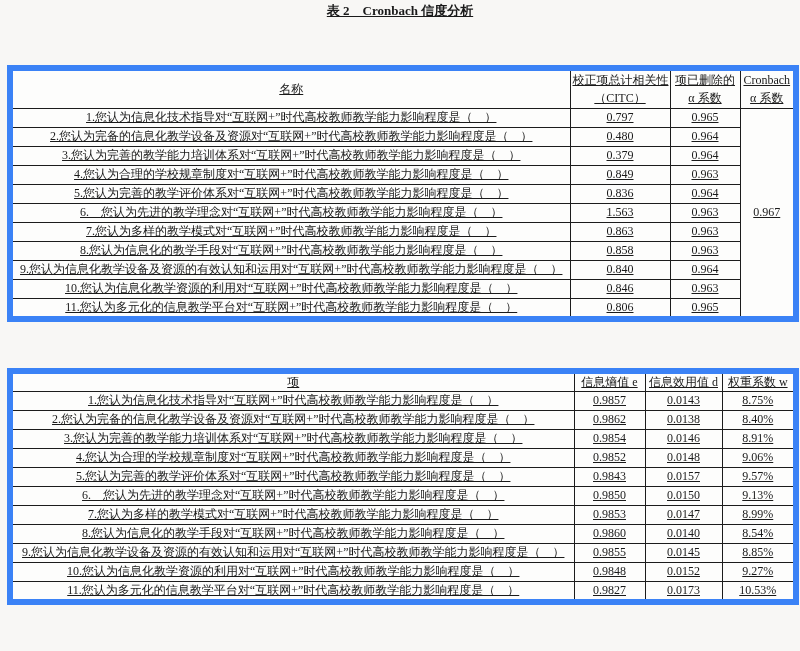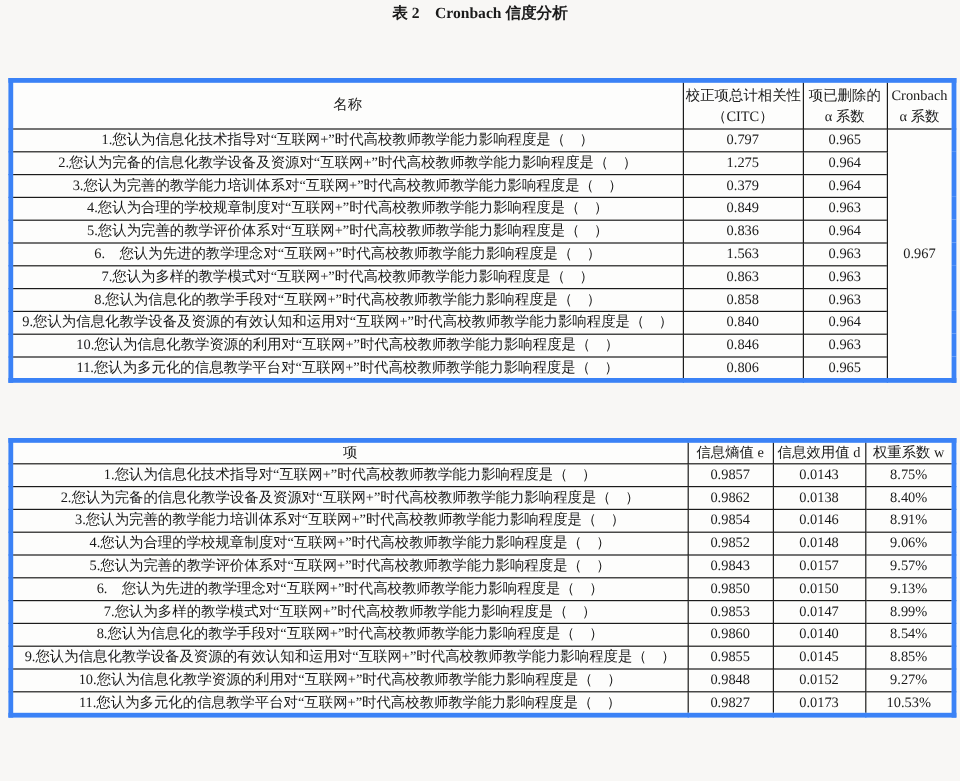--- a/index.html
+++ b/index.html
@@ -3,36 +3,36 @@
 <meta charset="utf-8">
 <style>
   * { box-sizing: border-box; }
   html, body { margin: 0; padding: 0; }
   body {
     width: 800px; height: 651px;
     background: #f8f7f5;
     color: #1a1a1a;
     font-family: "Liberation Serif", "DejaVu Serif", serif;
   }
-  .page { padding: 1px 7px 0 7px; }
+  .page { padding: 1px 7px 0 7px; text-decoration: underline; }
   .tbl-title {
     text-align: center;
     font-weight: bold;
     font-size: 13px;
     line-height: 16px;
     height: 16px;
     margin: 2px 0 3px 0;
     white-space: nowrap;
     overflow: hidden;
   }
   table {
     border-collapse: collapse;
     table-layout: fixed;
     width: 786px;
-    border: 4px solid #3b82f6;
+    border: 6px solid #3b82f6;
     background: #fdfdfc;
     margin-top: 46px;
   }
   td {
     border: 1px solid #1c1c1c;
     text-align: center;
     vertical-align: middle;
     font-size: 12px;
     padding: 0 2px;
     overflow: hidden;
@@ -79,21 +79,21 @@
       </td>
     </tr>
     <tr>
       <td class="data">1.您认为信息化技术指导对“互联网+”时代高校教师教学能力影响程度是（　）</td>
       <td class="data">0.797</td>
       <td class="data">0.965</td>
       <td class="data" rowspan="11">0.967</td>
     </tr>
     <tr>
       <td class="data">2.您认为完备的信息化教学设备及资源对“互联网+”时代高校教师教学能力影响程度是（　）</td>
-      <td class="data">1.275</td>
+      <td class="data">0.480</td>
       <td class="data">0.964</td>
     </tr>
     <tr>
       <td class="data">3.您认为完善的教学能力培训体系对“互联网+”时代高校教师教学能力影响程度是（　）</td>
       <td class="data">0.379</td>
       <td class="data">0.964</td>
     </tr>
     <tr>
       <td class="data">4.您认为合理的学校规章制度对“互联网+”时代高校教师教学能力影响程度是（　）</td>
       <td class="data">0.849</td>

